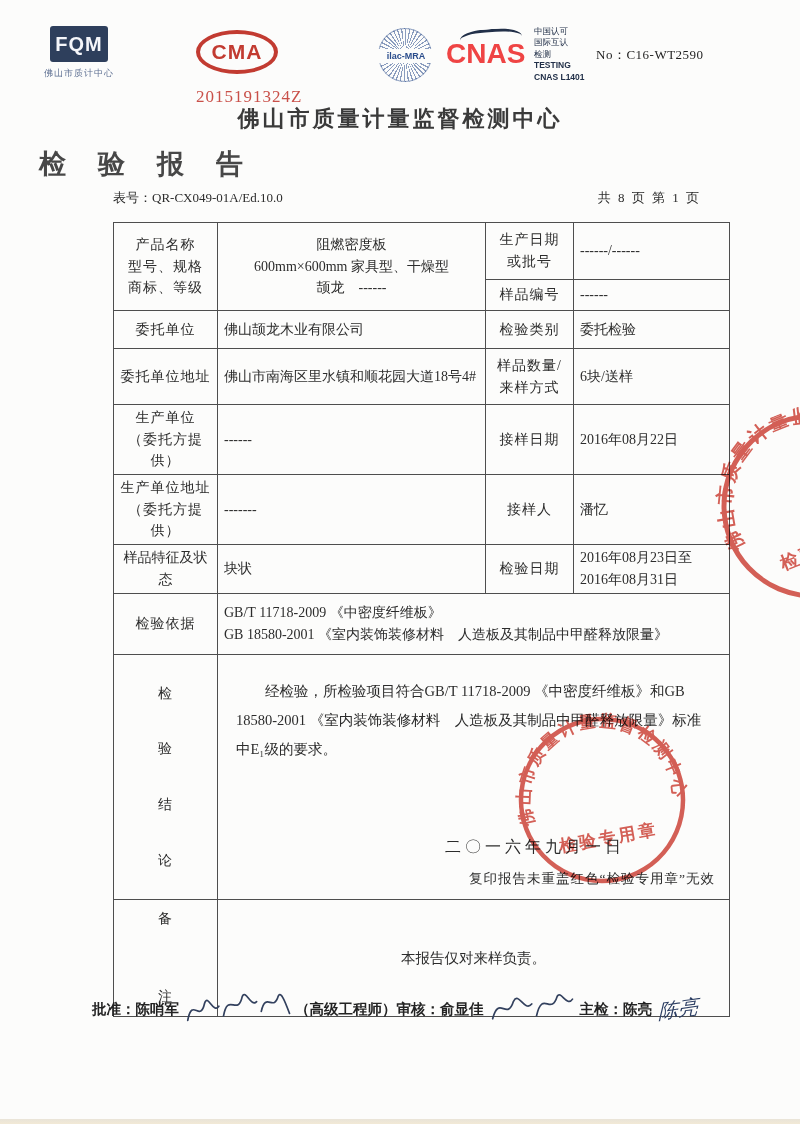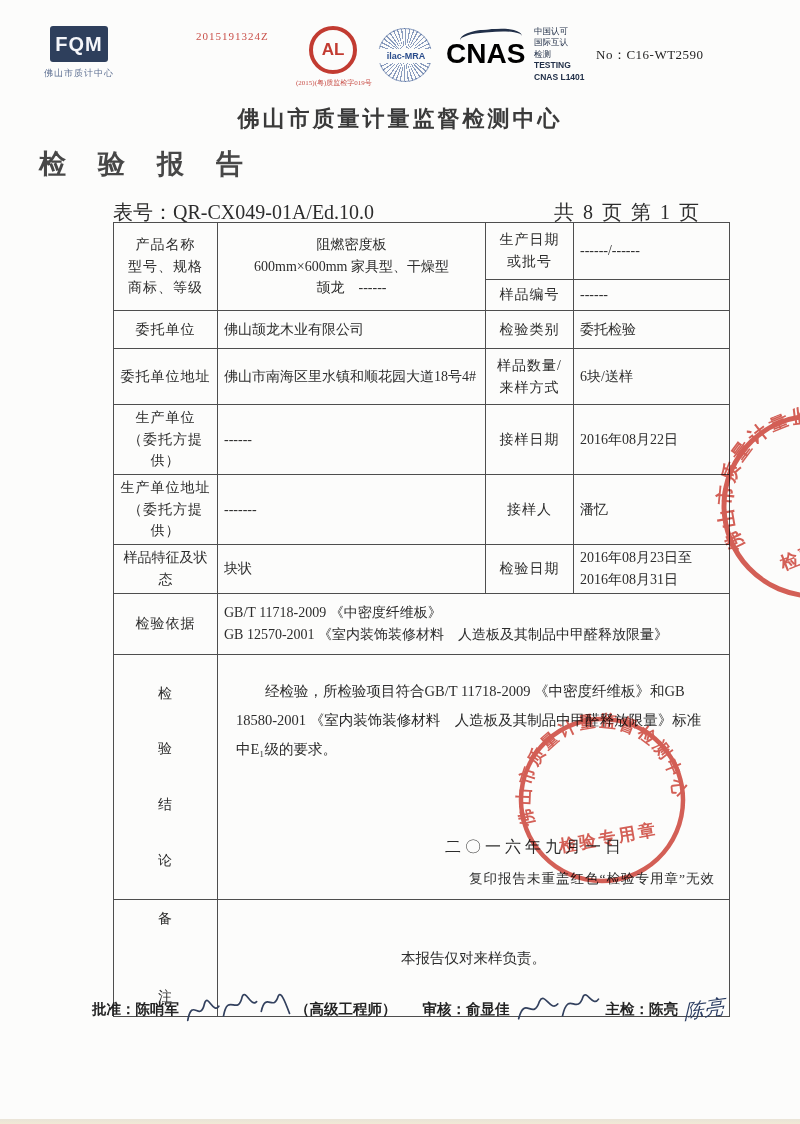--- a/index.html
+++ b/index.html
@@ -17,52 +17,52 @@
   .fqm { position:absolute; left:40px; top:26px; width:78px; text-align:center; }
   .fqm-box { display:inline-block; width:58px; height:36px; background:#2e3f5c; color:#f5f6fa;
     font-family:"Liberation Sans",sans-serif; font-weight:bold; font-size:20px; line-height:36px;
     letter-spacing:1px; border-radius:3px; }
   .fqm-cap { margin-top:5px; font-size:9px; color:#5d6f92; letter-spacing:1px; }
 
   .cma { position:absolute; left:196px; top:30px; text-align:center; }
   .cma-oval { display:flex; align-items:center; justify-content:center; width:82px; height:44px;
     border:4px solid #c23b31; border-radius:50%; color:#c23b31; font-weight:800; font-size:21px;
     font-family:"Liberation Sans",sans-serif; letter-spacing:1px; }
-  .cma-num { margin-top:0; font-size:11px; color:#c95049; letter-spacing:1px; }
+  .cma-num { margin-top:13px; font-size:17px; color:#c95049; letter-spacing:1px; }
 
   .cal { position:absolute; left:296px; top:26px; text-align:center; width:74px; }
   .cal-circle { display:flex; align-items:center; justify-content:center; width:48px; height:48px;
     margin:0 auto; border:4px solid #c23b31; border-radius:50%; color:#c23b31; font-weight:800;
     font-size:17px; font-family:"Liberation Sans",sans-serif; }
   .cal-cap { margin-top:4px; font-size:7px; color:#c95049; white-space:nowrap; }
 
   .ilac { position:absolute; left:378px; top:28px; width:54px; height:54px; border-radius:50%;
     background:repeating-conic-gradient(rgba(44,77,140,.55) 0deg 3deg, rgba(255,255,255,0) 3deg 9deg);
     border:1px solid rgba(44,77,140,.5); }
   .ilac-band { position:absolute; left:-4px; top:20px; width:62px; height:14px; background:#fcfcfb;
     color:#2b4d8c; font-family:"Liberation Sans",sans-serif; font-weight:bold; font-size:9px;
     text-align:center; line-height:14px; }
 
-  .cnas { position:absolute; left:446px; top:38px; color:#000000;
+  .cnas { position:absolute; left:446px; top:38px; color:#ef4444;
     font-family:"Liberation Sans",sans-serif; font-weight:800; font-size:28px; letter-spacing:0; }
   .cnas-swoosh { position:absolute; left:14px; top:-9px; width:62px; height:18px;
     border-top:3px solid #223049; border-radius:50%/60%; transform:rotate(-4deg); }
   .cnas-cap { position:absolute; left:534px; top:26px; font-family:"Liberation Sans",sans-serif;
     font-size:8.5px; line-height:1.35; color:#223049; }
   .cnas-cap .b { font-weight:bold; }
 
   .report-no { position:absolute; left:596px; top:46px; font-size:13px; color:#1f1f1f; letter-spacing:.5px; }
 
   
   .title { position:absolute; top:104px; left:0; width:100%; text-align:center;
     font-size:22px; font-weight:600; letter-spacing:3px; color:#3a3a3a; }
   .subtitle { position:absolute; top:146px; left:7px; width:100%; text-align:left;
     font-size:27px; font-weight:600; letter-spacing:32px; text-indent:32px; color:#474747; }
 
-  .meta { position:absolute; top:199px; left:113px; width:616px; font-size:20px; color:#2c2c2c; }
+  .meta { position:absolute; top:189px; left:113px; width:616px; font-size:13px; color:#2c2c2c; }
   .meta .pages { position:absolute; right:28px; top:0; letter-spacing:2px; }
 
   
   table.rpt { position:absolute; left:113px; top:222px; width:616px; border-collapse:collapse;
     table-layout:fixed; font-size:14px; color:#2c2c2c; }
   table.rpt td { border:1.4px solid #4e4e4e; vertical-align:middle; padding:2px 6px; line-height:1.55; }
   td.lab { text-align:center; letter-spacing:1px; }
   td.val { text-align:left; padding-left:12px; }
   .lines span { display:block; }
   .c-lines span { display:block; text-align:center; }
@@ -74,43 +74,40 @@
   .conc-date { position:absolute; top:178px; right:98px; font-size:16px; letter-spacing:4px; }
   .conc-note { position:absolute; top:212px; right:8px; font-size:13.5px; letter-spacing:1px; }
 
   .remark-text { text-align:center; font-size:14.5px; }
 
   
   .footer { position:absolute; left:92px; top:996px; width:640px; display:flex; align-items:center;
     font-size:14.5px; font-weight:600; color:#232323; white-space:nowrap; }
   .sig-svg { margin:-14px 2px -10px 4px; transform:rotate(-4deg); }
   .hand { font-size:20px; font-weight:500; font-style:italic; color:#2c3e63;
-    display:inline-block; transform:rotate(-8deg) skewX(-8deg); margin-left:6px; } .f-gap2 { margin-left:26px; } .f-gap3 { margin-left:2px;text-align:right; }
+    display:inline-block; transform:rotate(-8deg) skewX(-8deg); margin-left:6px; } .f-gap2 { } .f-gap3 { margin-left:2px;text-align:right; }
 
   
   .stamp { position:absolute; mix-blend-mode:multiply; opacity:.85; }
   .stamp-right { left:716px; top:408px; transform:rotate(-22deg); }
   .stamp-center { left:514px; top:712px; transform:rotate(-10deg); }
 </style>
 </head>
 <body>
 
 <div class="page">
 
   <div class="hdr">
     <div class="fqm">
       <div class="fqm-box">FQM</div>
       <div class="fqm-cap">佛山市质计中心</div>
     </div>
     <div class="cma">
+      <div class="cma-oval">CMA</div>
       <div class="cma-num">2015191324Z</div>
-    </div>
-    <div class="cal">
-      <div class="cal-circle">AL</div>
-      <div class="cal-cap">(2015)(粤)质监检字019号</div>
     </div>
     <div class="ilac">
       <div class="ilac-band">ilac-MRA</div>
     </div>
     <div class="cnas">
       <div class="cnas-swoosh"></div>
       <span>CNAS</span>
     </div>
     <div class="cnas-cap">
       <div>中国认可</div>
@@ -213,21 +210,21 @@
           <span>2016年08月23日至</span>
           <span>2016年08月31日</span>
         </div>
       </td>
     </tr>
     <tr>
       <td class="lab" style="height:61px">检验依据</td>
       <td class="val" colspan="3">
         <div class="lines">
           <span>GB/T 11718-2009 《中密度纤维板》</span>
-          <span>GB 12570-2001 《室内装饰装修材料　人造板及其制品中甲醛释放限量》</span>
+          <span>GB 18580-2001 《室内装饰装修材料　人造板及其制品中甲醛释放限量》</span>
         </div>
       </td>
     </tr>
     <tr>
       <td class="lab" style="height:245px">
         <div class="vlabel">
           <span>检</span>
           <span>验</span>
           <span>结</span>
           <span>论</span>

